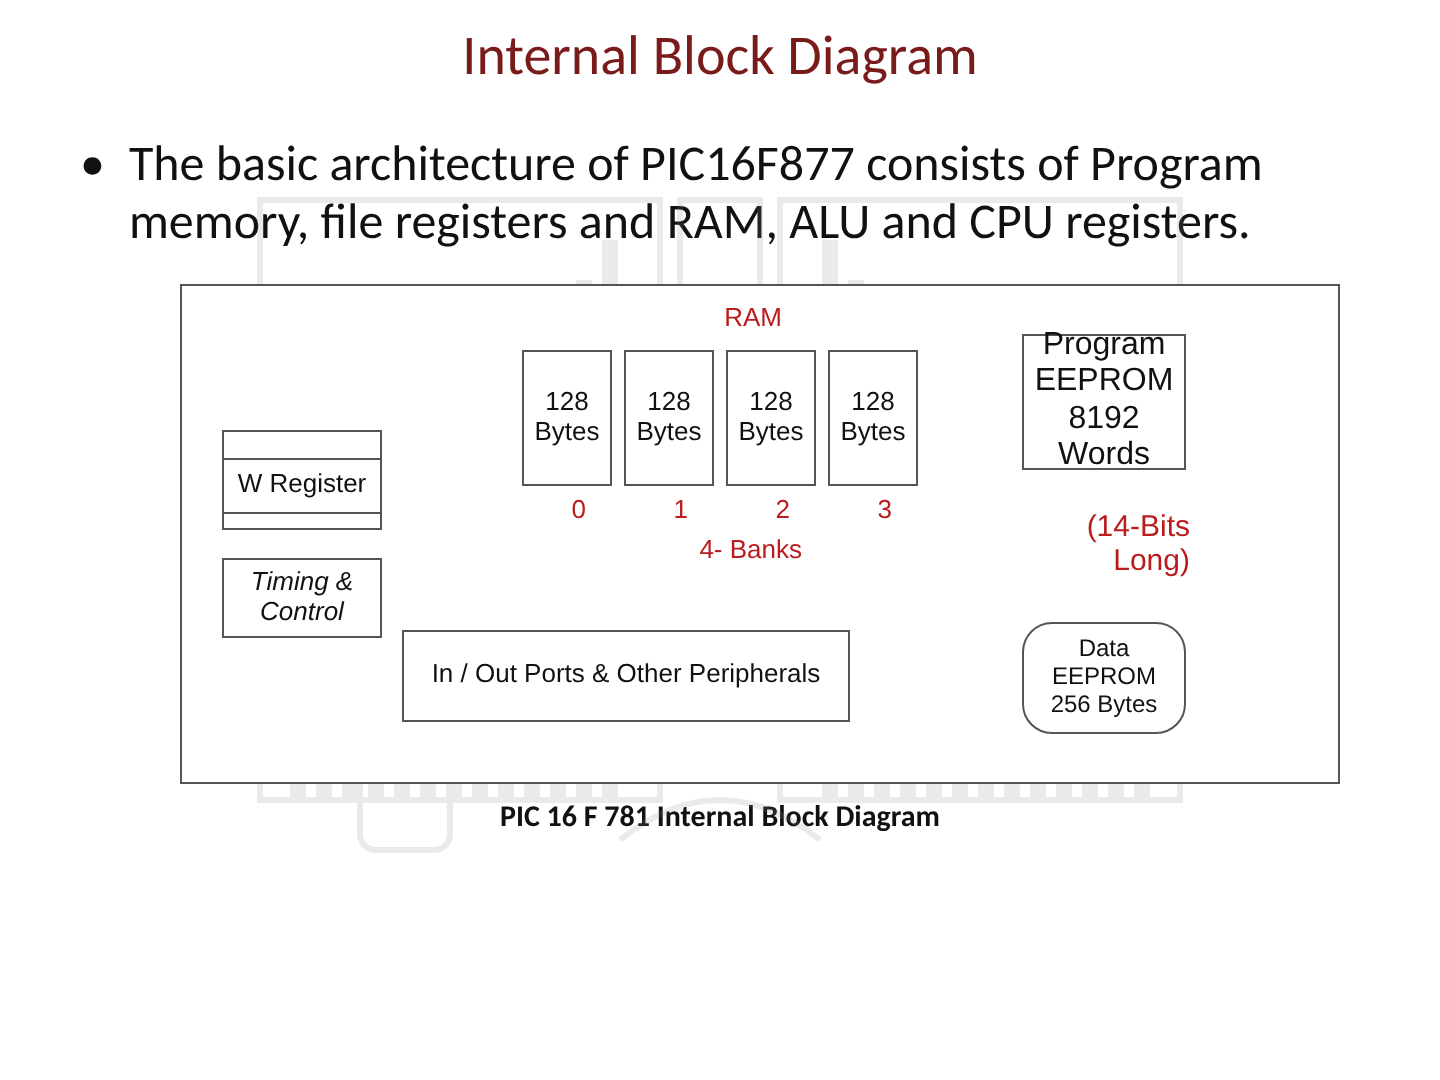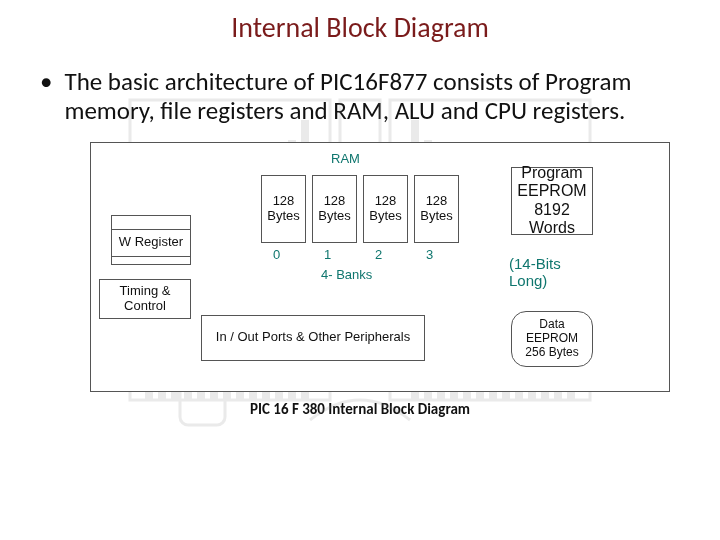--- a/index.html
+++ b/index.html
@@ -6,21 +6,21 @@
   body { width: 720px; height: 540px; background: #fff; font-family: Calibri, Arial, sans-serif; position: relative; overflow: hidden; }
   .watermark { position: absolute; inset: 0; opacity: 0.17; pointer-events: none; display:flex; align-items:center; justify-content:center; }
   .title-block { text-align: center; padding-top: 12px; color: #7a1b1b; font-size: 28px; line-height: 1.15; font-weight: 400; }
   .title-block .subtitle { font-weight: 400; }
   .bullet-area { padding: 24px 32px 10px 40px; font-size: 25px; color: #111; line-height: 1.15; }
   .bullet-area .bullet { display:flex; gap:12px; }
   .bullet-area .dot { flex: 0 0 auto; }
   .diagram-wrap { position: relative; margin: 6px 50px 6px 90px; height: 250px; border: 1px solid #555; background: #fff; }
   .caption { text-align: center; font-size: 15px; font-weight: 700; color: #111; margin-top: 8px; }
   .blk { position: absolute; border: 1px solid #555; background: #fff; display:flex; align-items:center; justify-content:center; text-align:center; font-family: Arial, sans-serif; font-size: 13px; color: #111; padding: 2px 4px; line-height: 1.15; }
-  .label-plain { position: absolute; font-family: Arial, sans-serif; font-size: 13px; color: #0f766e; text-align: left; }
+  .label-plain { position: absolute; font-family: Arial, sans-serif; font-size: 13px; color: #b91c1c; text-align: right; }
 </style>
 </head>
 <body>
 
 <div class="watermark">
   <svg width="520" height="420" viewBox="0 0 520 420">
     <rect x="30" y="40" width="200" height="300" fill="none" stroke="#888" stroke-width="3"></rect>
     <rect x="290" y="40" width="200" height="300" fill="none" stroke="#888" stroke-width="3"></rect>
     <g fill="#888">
       <rect x="45" y="300" width="8" height="40"></rect>
@@ -64,33 +64,33 @@
 <div class="bullet-area">
   <div class="bullet">
     <span class="dot">•</span>
     <span>The basic architecture of PIC16F877 consists of Program memory, file registers and RAM, ALU and CPU registers.</span>
   </div>
 </div>
 
 <div class="diagram-wrap">
   <div class="blk" style="left:20px; top:28px; width:80px; height:50px; font-weight:400;margin-top:44px;">ALU</div>
   <div class="blk" style="left:20px; top:86px; width:80px; height:28px;">W Register</div>
-  <div class="blk" style="left:8px; top:136px; width:92px; height:40px;">Timing &amp; Control</div>
+  <div class="blk" style="left:20px; top:136px; width:80px; height:40px;font-style:italic;">Timing &amp; Control</div>
 
   <div class="label-plain" style="left:240px; top:8px; width:60px;">RAM</div>
   <div class="blk" style="left:170px; top:32px; width:45px; height:68px;">128 Bytes</div>
   <div class="blk" style="left:221px; top:32px; width:45px; height:68px;">128 Bytes</div>
   <div class="blk" style="left:272px; top:32px; width:45px; height:68px;">128 Bytes</div>
   <div class="blk" style="left:323px; top:32px; width:45px; height:68px;">128 Bytes</div>
   <div class="label-plain" style="left:182px; top:104px; width:20px;">0</div>
   <div class="label-plain" style="left:233px; top:104px; width:20px;">1</div>
   <div class="label-plain" style="left:284px; top:104px; width:20px;">2</div>
   <div class="label-plain" style="left:335px; top:104px; width:20px;">3</div>
   <div class="label-plain" style="left:230px; top:124px; width:80px;">4- Banks</div>
 
   <div class="blk" style="left:420px; top:24px; width:82px; height:68px; font-size:16px;">Program EEPROM 8192 Words</div>
   <div class="label-plain" style="left:418px; top:112px; width:86px; font-size:15px;">(14-Bits Long)</div>
 
   <div class="blk" style="left:110px; top:172px; width:224px; height:46px;">In / Out Ports &amp; Other Peripherals</div>
   <div class="blk" style="left:420px; top:168px; width:82px; height:56px; font-size:12px;border-radius:15px;">Data EEPROM 256 Bytes</div>
 </div>
 
-<div class="caption">PIC 16 F 380 Internal Block Diagram</div>
+<div class="caption">PIC 16 F 781 Internal Block Diagram</div>
 
 </body></html>

